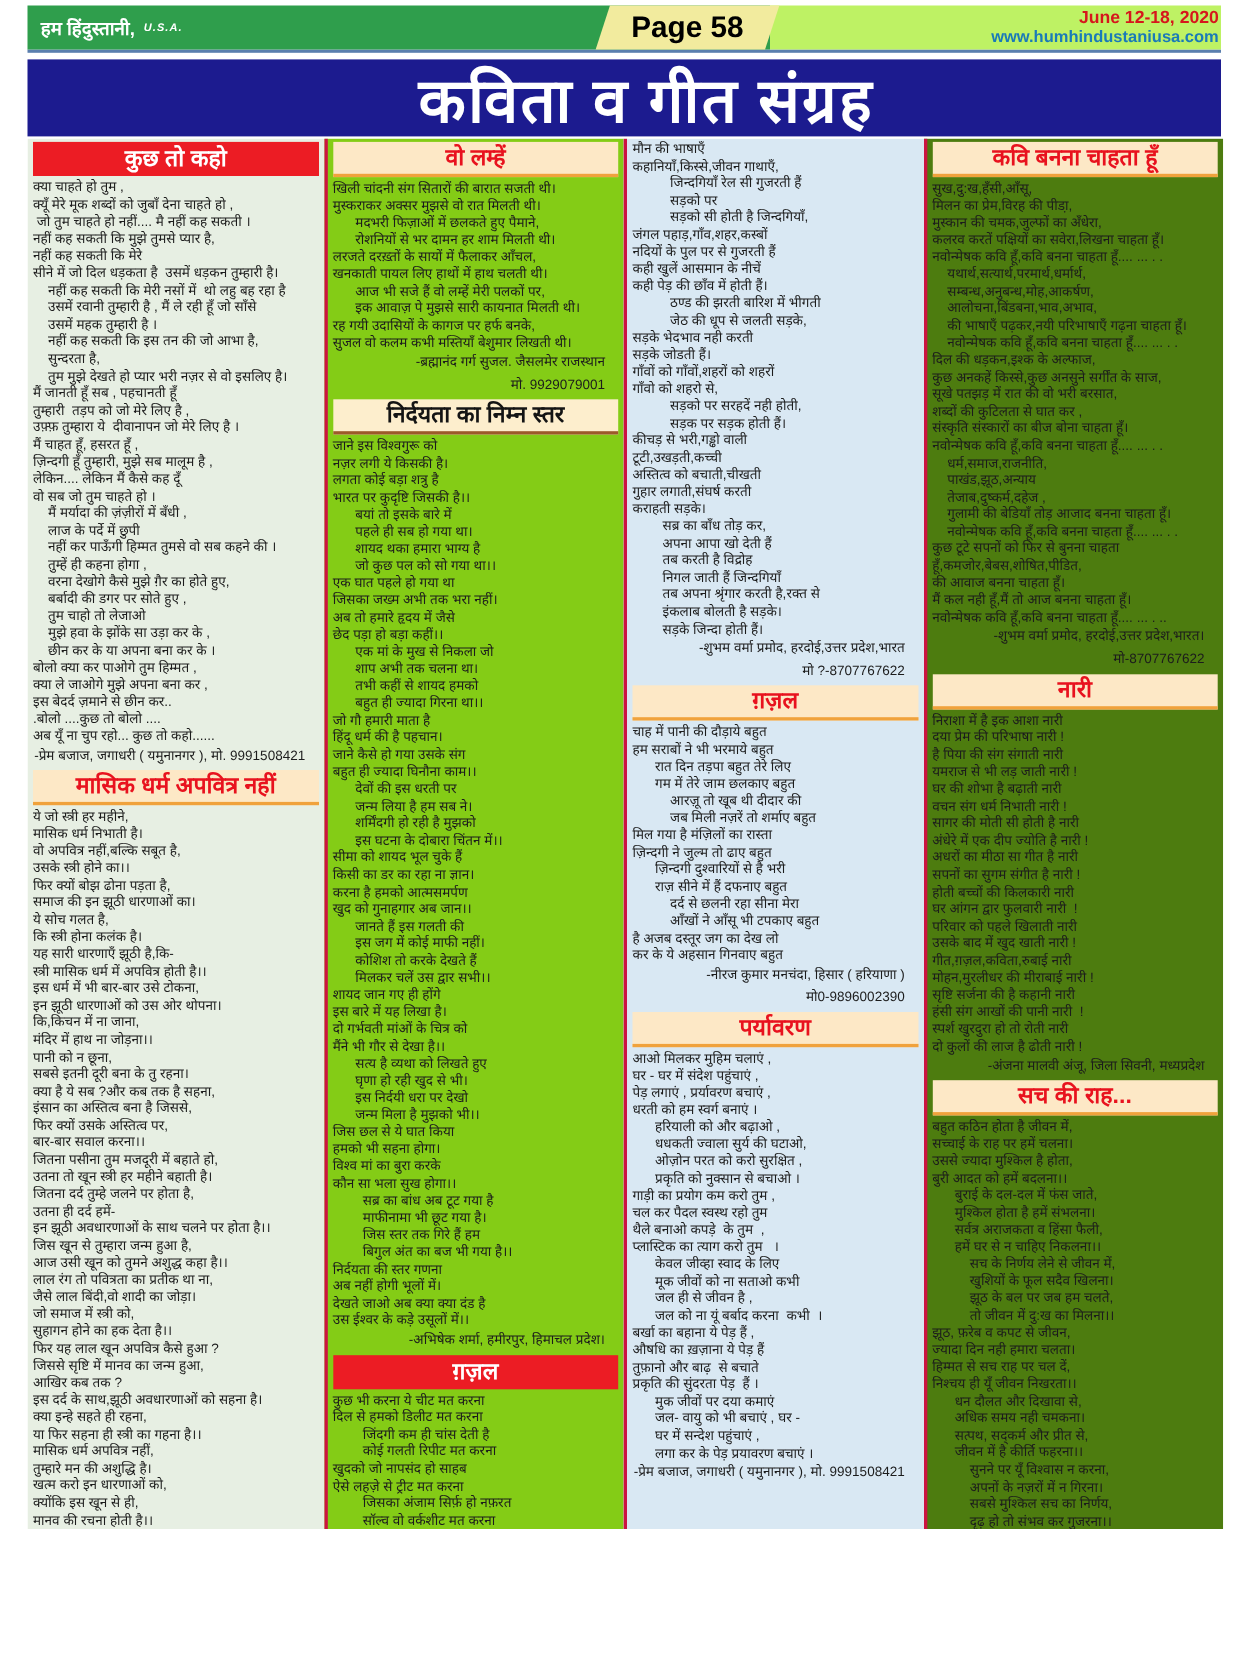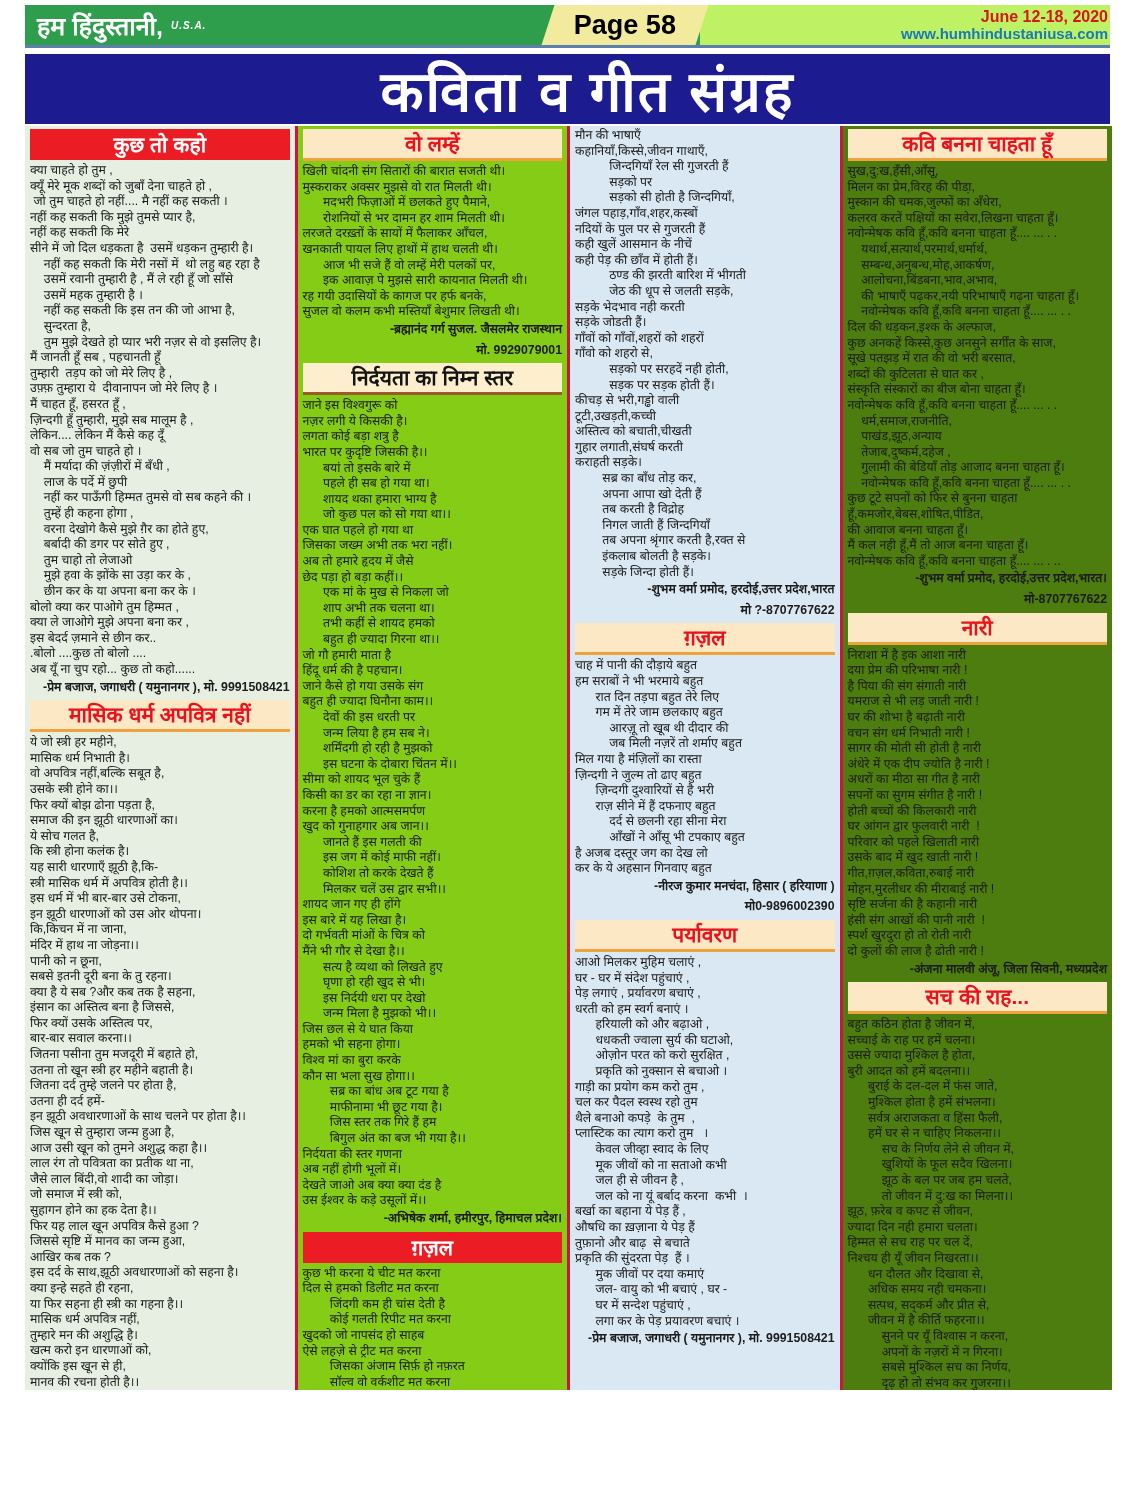--- a/index.html
+++ b/index.html
@@ -2,21 +2,21 @@
 <html><head>
 <meta charset="utf-8">
 <style>
   html,body{margin:0;padding:0;background:#ffffff;width:1135px;height:1512px;overflow:hidden;
     font-family:"Liberation Sans","DejaVu Sans",sans-serif;}
   .page{width:1135px;height:1512px;position:relative;background:#fff;}
   
   .masthead-row{display:flex;align-items:stretch;margin:5px 25px 0 25px;height:40px;
     border-bottom:3px solid #5b7fae;}
   .masthead-green{flex:0 0 675px;background:#2f9e4c;display:flex;align-items:center;position:relative;}
-  .m-title{color:#fff;font-weight:bold;font-size:25px;padding-left:12px;white-space:nowrap;}
+  .m-title{color:#fff;font-weight:bold;font-size:17px;padding-left:12px;white-space:nowrap;}
   .m-usa{color:#fff;font-weight:bold;font-style:italic;font-size:10px;margin-left:8px;letter-spacing:1px;}
   .page-tab{position:absolute;right:-2px;top:0;bottom:0;background:#f2eb9e;transform:skewX(-18deg);
     display:flex;align-items:center;padding:0 26px;}
   .page-tab span{transform:skewX(18deg);display:inline-block;color:#000;font-weight:bold;font-size:27px;}
   .masthead-right{flex:1;background:#bef264;display:flex;flex-direction:column;justify-content:center;
     align-items:flex-end;padding-right:2px;line-height:1.05;}
   .m-date{color:#d6171c;font-weight:bold;font-size:16px;}
   .m-url{color:#1a7ab8;font-weight:bold;font-size:15px;cursor:pointer;}
   
   .banner{margin:6px 25px 2px 25px;height:70px;background:#1c1b8f;display:flex;align-items:center;
@@ -29,21 +29,21 @@
   .column + .column{border-left:3px solid #cc1441;}
   .col-bg-0{background:#e7efe3;}
   .col-bg-1{background:#84cc16;}
   .col-bg-2{background:#d9e8f3;}
   .col-bg-3{background:#4d7c0f;}
   .sec-head{text-align:center;font-weight:bold;font-size:21px;line-height:27px;margin:1px 0 3px 0;}
   .sec-head.red{background:#ec1c24;color:#ffffff;padding:2px 0;}
   .sec-head.peach{background:#fde8c6;color:#e8121e;border-bottom:3px solid #f0a23c;padding:1px 0;}
   .sec-head.peach-black{background:#fdeecd;color:#141414;border-bottom:3px solid #9c5a2a;padding:1px 0;}
   .poem-line{white-space:pre-wrap;}
-  .attr{font-weight:bold;text-align:right;margin:2px 0 5px 0;white-space:pre-wrap;}
+  .attr{font-weight:normal;text-align:right;margin:2px 12px 5px 0;white-space:pre-wrap;}
 </style>
 </head>
 <body>
 
 <div class="page">
 
   <div class="masthead-row">
     <div class="masthead-green">
       <span class="m-title">हम हिंदुस्तानी,</span>
       <span class="m-usa">U.S.A.</span>

